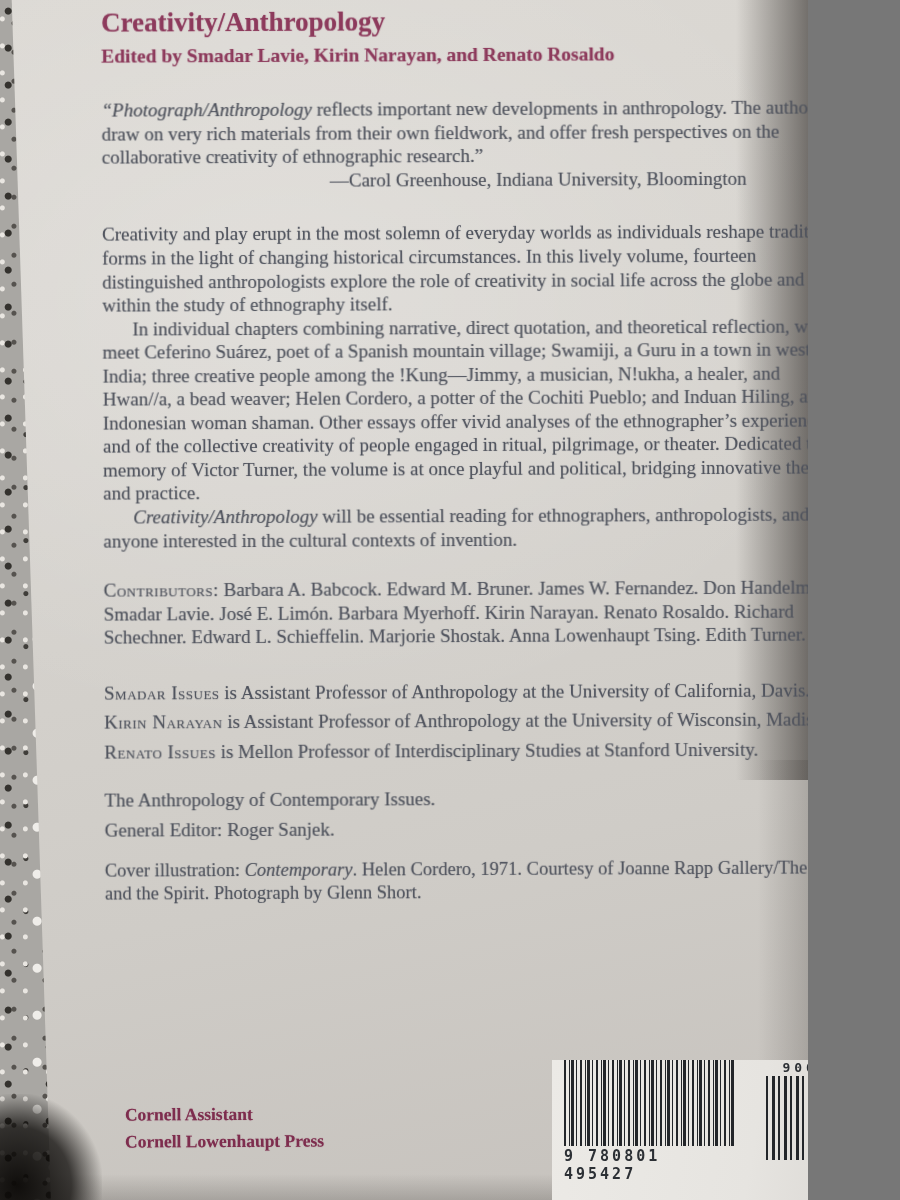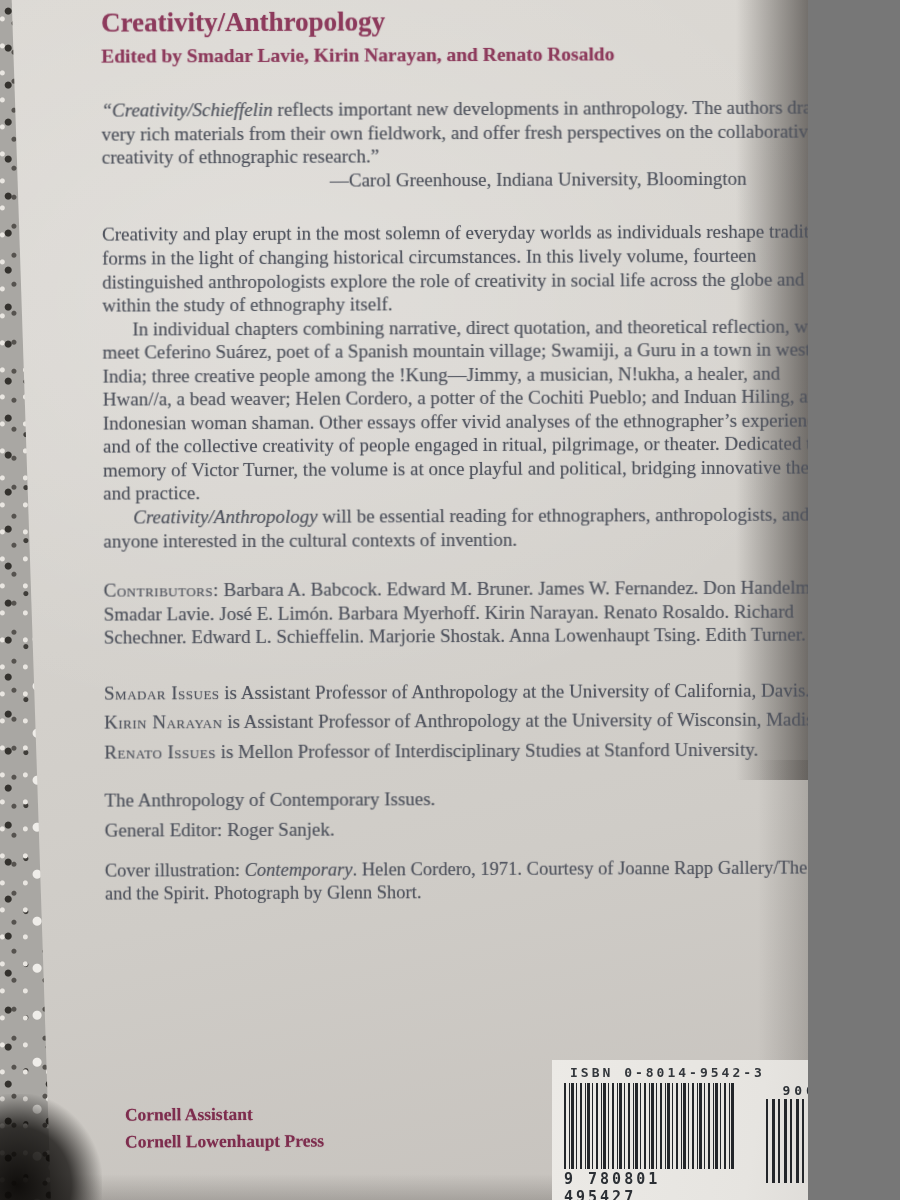--- a/index.html
+++ b/index.html
@@ -115,21 +115,21 @@
   <div class="shadow-right-top"></div>
   <div class="shadow-right-bottom"></div>
   <div class="bottom-shade"></div>
   <div class="corner-shadow"></div>
 
   <div class="text-col">
 
     <h1 class="title">Creativity/Anthropology</h1>
     <h2 class="subtitle">Edited by Smadar Lavie, Kirin Narayan, and Renato Rosaldo</h2>
 
-    <p class="quote"><i>“Creativity/Schieffelin</i><span> reflects important new developments in anthropology. The authors draw on very rich materials from their own fieldwork, and offer fresh perspectives on the collaborative creativity of ethnographic research.”</span></p>
+    <p class="quote"><i>“Photograph/Anthropology</i><span> reflects important new developments in anthropology. The authors draw on very rich materials from their own fieldwork, and offer fresh perspectives on the collaborative creativity of ethnographic research.”</span></p>
     <p class="attribution">—Carol Greenhouse, Indiana University, Bloomington</p>
 
     <p class="para para-first">Creativity and play erupt in the most solemn of everyday worlds as individuals reshape traditional forms in the light of changing historical circumstances. In this lively volume, fourteen distinguished anthropologists explore the role of creativity in social life across the globe and within the study of ethnography itself.</p>
     <p class="para indent">In individual chapters combining narrative, direct quotation, and theoretical reflection, we meet Ceferino Suárez, poet of a Spanish mountain village; Swamiji, a Guru in a town in western India; three creative people among the !Kung—Jimmy, a musician, N!ukha, a healer, and Hwan//a, a bead weaver; Helen Cordero, a potter of the Cochiti Pueblo; and Induan Hiling, an Indonesian woman shaman. Other essays offer vivid analyses of the ethnographer’s experience and of the collective creativity of people engaged in ritual, pilgrimage, or theater. Dedicated to the memory of Victor Turner, the volume is at once playful and political, bridging innovative theory and practice.</p>
     <p class="para indent"><i>Creativity/Anthropology</i><span> will be essential reading for ethnographers, anthropologists, and anyone interested in the cultural contexts of invention.</span></p>
 
     <p class="contributors"><span class="smallcaps">Contributors:</span><span> Barbara A. Babcock. Edward M. Bruner. James W. Fernandez. Don Handelman. Smadar Lavie. José E. Limón. Barbara Myerhoff. Kirin Narayan. Renato Rosaldo. Richard Schechner. Edward L. Schieffelin. Marjorie Shostak. Anna Lowenhaupt Tsing. Edith Turner.</span></p>
 
     <div class="bios">
       <p class="bio"><span class="smallcaps">Smadar Issues</span><span> is Assistant Professor of Anthropology at the University of California, Davis.</span></p>
@@ -142,21 +142,20 @@
     <p class="cover-credit"><span>Cover illustration: </span><i>Contemporary</i><span>. Helen Cordero, 1971. Courtesy of Joanne Rapp Gallery/The Hand and the Spirit. Photograph by Glenn Short.</span></p>
 
   </div>
 
   <div class="publisher">
     <span>Cornell Assistant</span><br>
     <span>Cornell Lowenhaupt Press</span>
   </div>
 
   <div class="barcode-box">
-    <div class="isbn-row">ISBN 0-8014-9542-3</div>
     <div class="bars-row">
       <div class="ean">
         <div class="ean-bars"></div>
         <div class="ean-digits">9 780801 495427</div>
       </div>
       <div class="supp">
         <div class="supp-digits">90000</div>
         <div class="supp-bars"></div>
       </div>
     </div>

